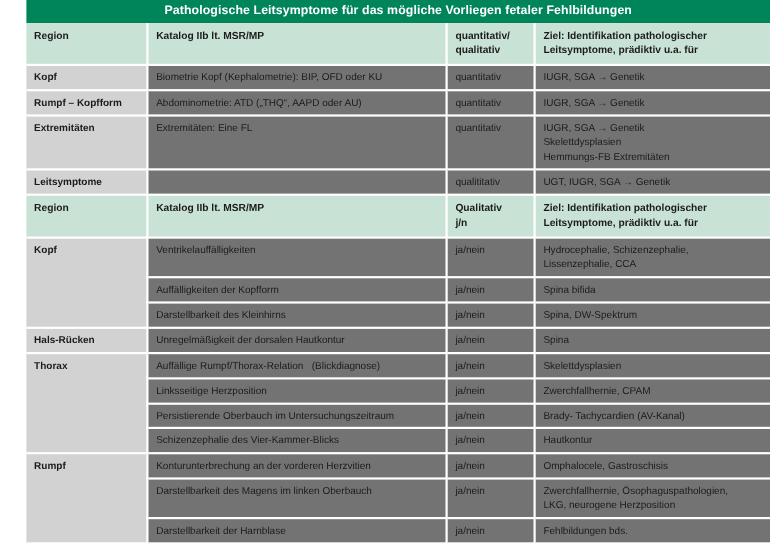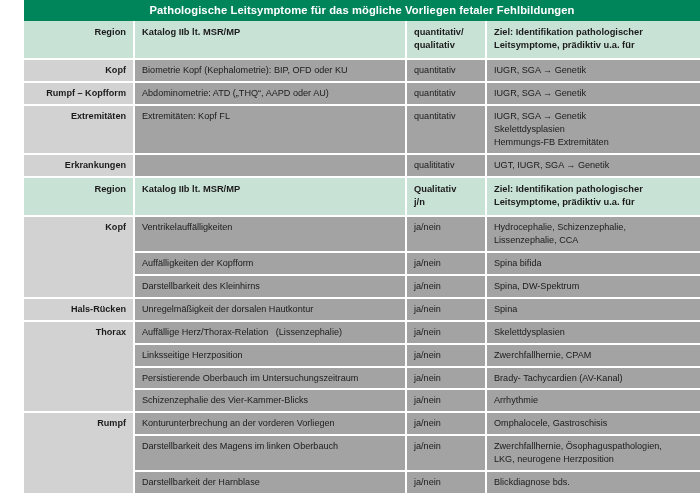--- a/index.html
+++ b/index.html
@@ -52,25 +52,24 @@
     font-size: 9.3px;
     padding-top: 5px;
     padding-bottom: 6px;
   }
 
   
   td.region {
     background: #d2d2d2;
     font-weight: bold;
     font-size: 9.3px;
-    text-align: right;
-  }
-
-  
-  td.body  { background: #a3a3a3; }
+  }
+
+  
+  td.body  { background: #737373; }
 
   .nowrapline { white-space: pre-wrap; }
 
   
   .footnote {
     padding: 7px 2px 0 2px;
     font-size: 7.6px;
     line-height: 1.5;
     color: #1b1b1b;
     text-align: justify;
@@ -107,28 +106,28 @@
           <td class="body"><span class="nowrapline">IUGR, SGA → Genetik</span></td>
         </tr>
         <tr>
           <td class="region"><span class="nowrapline">Rumpf – Kopfform</span></td>
           <td class="body"><span class="nowrapline">Abdominometrie: ATD („THQ“, AAPD oder AU)</span></td>
           <td class="body"><span class="nowrapline">quantitativ</span></td>
           <td class="body"><span class="nowrapline">IUGR, SGA → Genetik</span></td>
         </tr>
         <tr>
           <td class="region"><span class="nowrapline">Extremitäten</span></td>
-          <td class="body"><span class="nowrapline">Extremitäten: Kopf FL</span></td>
+          <td class="body"><span class="nowrapline">Extremitäten: Eine FL</span></td>
           <td class="body"><span class="nowrapline">quantitativ</span></td>
           <td class="body"><span class="nowrapline">IUGR, SGA → Genetik
 Skelettdysplasien
 Hemmungs-FB Extremitäten</span></td>
         </tr>
         <tr>
-          <td class="region"><span class="nowrapline">Erkrankungen</span></td>
+          <td class="region"><span class="nowrapline">Leitsymptome</span></td>
           <td class="body"><span class="nowrapline"></span></td>
           <td class="body"><span class="nowrapline">qualititativ</span></td>
           <td class="body"><span class="nowrapline">UGT, IUGR, SGA → Genetik</span></td>
         </tr>
         <tr class="hdr">
           <td class="region"><span class="nowrapline">Region</span></td>
           <td class="body"><span class="nowrapline">Katalog IIb lt. MSR/MP</span></td>
           <td class="body"><span class="nowrapline">Qualitativ
 j/n</span></td>
           <td class="body"><span class="nowrapline">Ziel: Identifikation pathologischer
@@ -152,53 +151,53 @@
           <td class="body"><span class="nowrapline">Spina, DW-Spektrum</span></td>
         </tr>
         <tr>
           <td class="region" rowspan="1"><span class="nowrapline">Hals-Rücken</span></td>
           <td class="body"><span class="nowrapline">Unregelmäßigkeit der dorsalen Hautkontur</span></td>
           <td class="body"><span class="nowrapline">ja/nein</span></td>
           <td class="body"><span class="nowrapline">Spina</span></td>
         </tr>
         <tr>
           <td class="region" rowspan="4"><span class="nowrapline">Thorax</span></td>
-          <td class="body"><span class="nowrapline">Auffällige Herz/Thorax-Relation   (Lissenzephalie)</span></td>
+          <td class="body"><span class="nowrapline">Auffällige Rumpf/Thorax-Relation   (Blickdiagnose)</span></td>
           <td class="body"><span class="nowrapline">ja/nein</span></td>
           <td class="body"><span class="nowrapline">Skelettdysplasien</span></td>
         </tr>
         <tr>
           <td class="body"><span class="nowrapline">Linksseitige Herzposition</span></td>
           <td class="body"><span class="nowrapline">ja/nein</span></td>
           <td class="body"><span class="nowrapline">Zwerchfallhernie, CPAM</span></td>
         </tr>
         <tr>
           <td class="body"><span class="nowrapline">Persistierende Oberbauch im Untersuchungszeitraum</span></td>
           <td class="body"><span class="nowrapline">ja/nein</span></td>
           <td class="body"><span class="nowrapline">Brady- Tachycardien (AV-Kanal)</span></td>
         </tr>
         <tr>
           <td class="body"><span class="nowrapline">Schizenzephalie des Vier-Kammer-Blicks</span></td>
           <td class="body"><span class="nowrapline">ja/nein</span></td>
-          <td class="body"><span class="nowrapline">Arrhythmie</span></td>
+          <td class="body"><span class="nowrapline">Hautkontur</span></td>
         </tr>
         <tr>
           <td class="region" rowspan="3"><span class="nowrapline">Rumpf</span></td>
-          <td class="body"><span class="nowrapline">Konturunterbrechung an der vorderen Vorliegen</span></td>
+          <td class="body"><span class="nowrapline">Konturunterbrechung an der vorderen Herzvitien</span></td>
           <td class="body"><span class="nowrapline">ja/nein</span></td>
           <td class="body"><span class="nowrapline">Omphalocele, Gastroschisis</span></td>
         </tr>
         <tr>
           <td class="body"><span class="nowrapline">Darstellbarkeit des Magens im linken Oberbauch</span></td>
           <td class="body"><span class="nowrapline">ja/nein</span></td>
           <td class="body"><span class="nowrapline">Zwerchfallhernie, Ösophaguspathologien,
 LKG, neurogene Herzposition</span></td>
         </tr>
         <tr>
           <td class="body"><span class="nowrapline">Darstellbarkeit der Harnblase</span></td>
           <td class="body"><span class="nowrapline">ja/nein</span></td>
-          <td class="body"><span class="nowrapline">Blickdiagnose bds.</span></td>
+          <td class="body"><span class="nowrapline">Fehlbildungen bds.</span></td>
         </tr>
       </tbody>
   </table>
 
   <div class="footnote">ATD: Abdominaler Transversaldurchmesser; AU: Abdomenumfang; BIP: Biparietaler Durchmesser; CCA: Corpus-Callosum-Agenesie; CPAM: Congenital Pulmonary Airway Malformation; DW-Spektrum: Dandy-Walker-Spektrum; FB: Fehlbildung; FL: Femurlänge; IUGR: Intrauterine Wachstumsrestriktion; KU: Kopfumfang; LKG: Lippen-Kiefer-Gaumenspalte; MP: Mutterpass; MSR: Mutterschafts-Richtlinien; OFD: Occipitofrontaler Durchmesser; SGA: Small for Gestational Age; UGT: Urogenitaltrakt</div>
 </div>
 
 </body></html>

